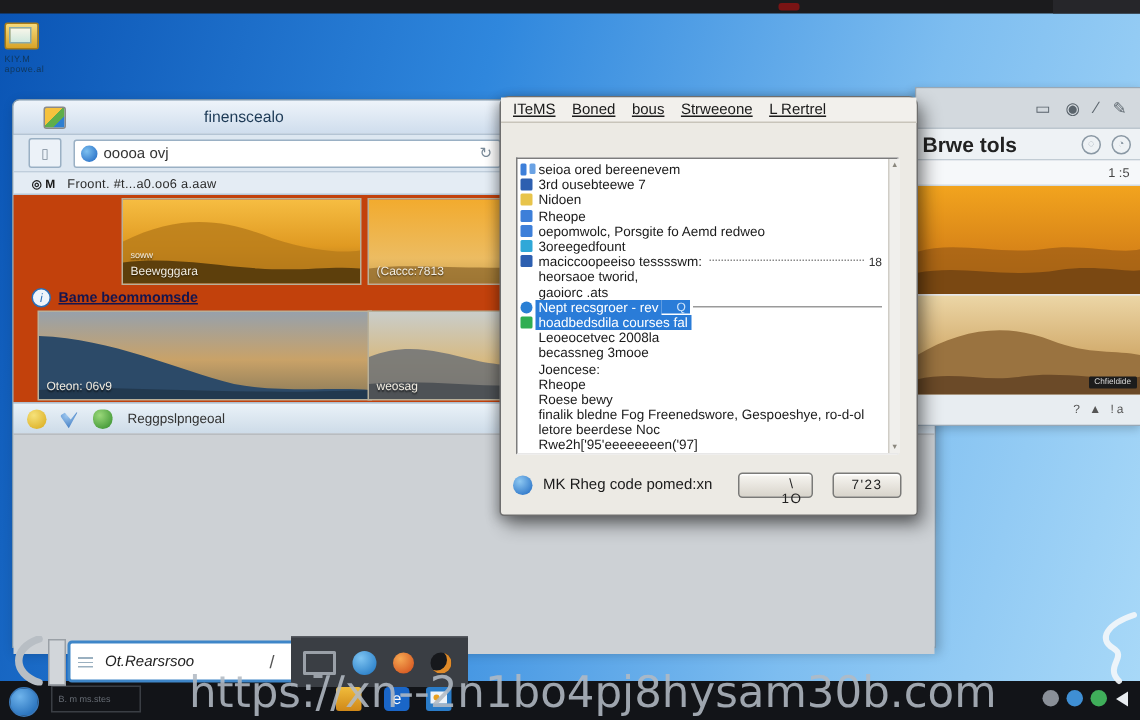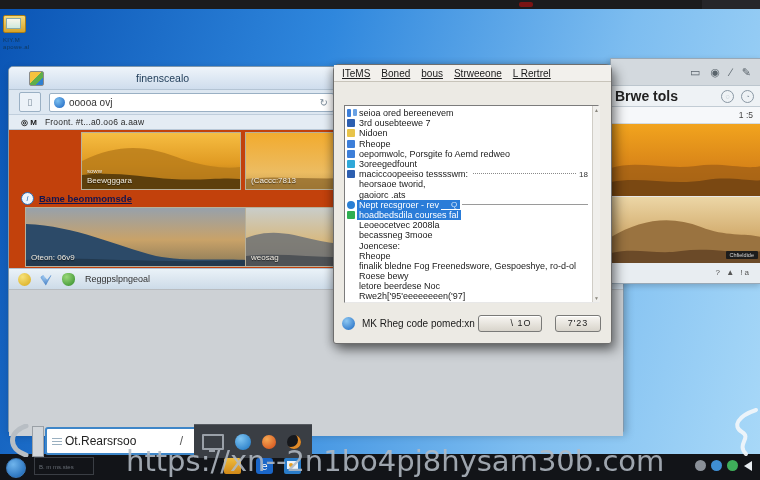--- a/index.html
+++ b/index.html
@@ -108,31 +108,31 @@
   .lscroll{position:absolute;right:11px;top:41px;width:7px;height:196px;background:#f0efec;
     border-left:1px solid #d0cdc6;font-size:5px;color:#8a877e;text-align:center;}
   .lscroll .up{position:absolute;top:1px;left:0;right:0;}
   .lscroll .dn{position:absolute;bottom:1px;left:0;right:0;}
   .dlg-footer{position:absolute;left:8px;right:8px;bottom:8px;height:24px;display:flex;align-items:center;}
   .dlg-fic{width:13px;height:13px;border-radius:50%;background:radial-gradient(circle at 35% 30%,#8ec8f2,#1a66c0);}
   .dlg-ftext{font-size:10px;color:#1a1a1a;margin-left:7px;flex:1;}
   .dbtn{height:17px;background:linear-gradient(#f8f6f2,#d8d4cb);border:1px solid #7a7a78;border-radius:3px;
     font-size:9px;color:#222;letter-spacing:1px;box-shadow:inset 0 1px 0 #fff;
     font-family:"Liberation Sans",sans-serif;}
-  .dbtn1{width:64px;margin-right:13px;padding-left:28px;}
+  .dbtn1{width:50px;margin-right:13px;padding-left:28px;}
   .dbtn2{width:46px;margin-right:2px;}
   
   .tb-upper{position:absolute;left:0;top:424px;width:312px;height:33px;z-index:5;}
   .tb-curve{position:absolute;left:0;top:0;}
   .tb-lightbar{position:absolute;left:32px;top:2px;width:10px;height:29px;background:#d2d6da;border:1px solid #9aa0a6;}
   .tb-search{position:absolute;left:45px;top:3px;width:148px;height:24px;background:#fff;
     border:2px solid #3e86c8;border-radius:3px;display:flex;align-items:center;}
   .tb-search .lines{width:10px;height:7px;margin-left:5px;
     background:repeating-linear-gradient(#9ab0c0 0 1px,transparent 1px 3px);}
-  .tb-search .q{font-size:12px;color:#222;margin-left:3px;flex:1;}
+  .tb-search .q{font-size:10px;font-style:italic;color:#222;margin-left:8px;flex:1;}
   .tb-search .caret{font-size:12px;color:#555;margin-right:12px;}
   .tb-dark{position:absolute;left:194px;top:0;width:118px;height:33px;background:#3a3e44;border-top:1px solid #565a60;
     display:flex;align-items:center;}
   .mon{width:18px;height:12px;border:2px solid #9aa0a8;border-radius:1px;margin-left:8px;position:relative;}
   .mon::after{content:"";position:absolute;left:5px;bottom:-4px;width:6px;height:2px;background:#9aa0a8;}
   .tbc{border-radius:50%;margin-left:11px;}
   .tbc-blue{width:16px;height:16px;background:radial-gradient(circle at 35% 30%,#7ec4f2,#1a72c0);}
   .tbc-orange{width:14px;height:14px;background:radial-gradient(circle at 35% 30%,#f6a852,#d04818);}
   .tbc-darkmoon{width:14px;height:14px;background:#16181c;box-shadow:inset -3px -2px 0 #e08a28;}
   .tb-main{position:absolute;left:0;top:454px;width:760px;height:26px;background:#121418;z-index:4;}
@@ -350,25 +350,25 @@
         <div class="lrow">
           <span class="gut"></span>
           <span class="t">Joencese:</span>
         </div>
         <div class="lrow">
           <span class="gut"></span>
           <span class="t">Rheope</span>
         </div>
         <div class="lrow">
           <span class="gut"></span>
+          <span class="t">Roese bewy</span>
+        </div>
+        <div class="lrow">
+          <span class="gut"></span>
           <span class="t">finalik bledne Fog Freenedswore, Gespoeshye, ro-d-ol</span>
-        </div>
-        <div class="lrow">
-          <span class="gut"></span>
-          <span class="t">Roese bewy</span>
         </div>
         <div class="lrow">
           <span class="gut"></span>
           <span class="t">letore beerdese Noc</span>
         </div>
         <div class="lrow">
           <span class="gut"></span>
           <span class="t">Rwe2h['95'eeeeeeeen('97]</span>
         </div>
       </div>

